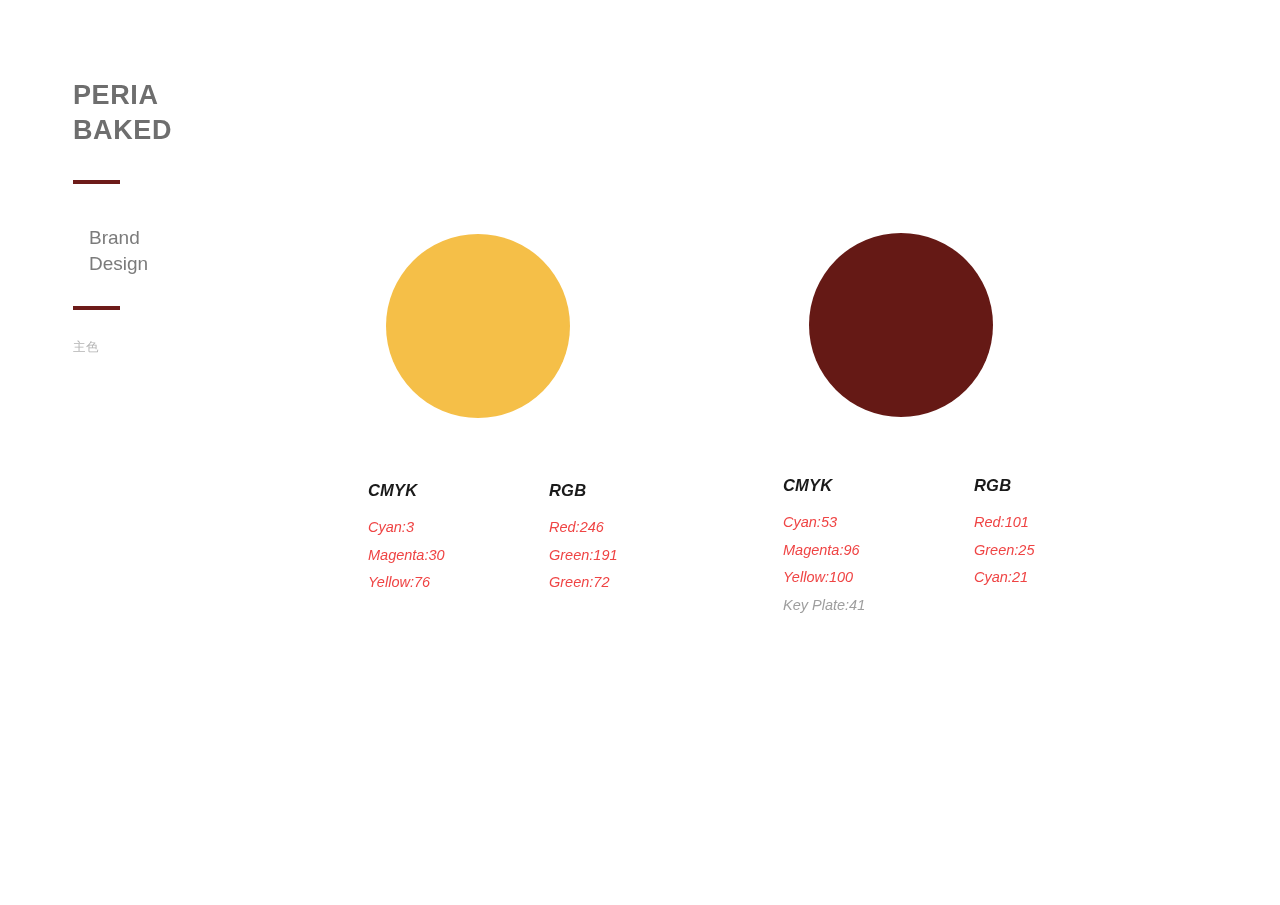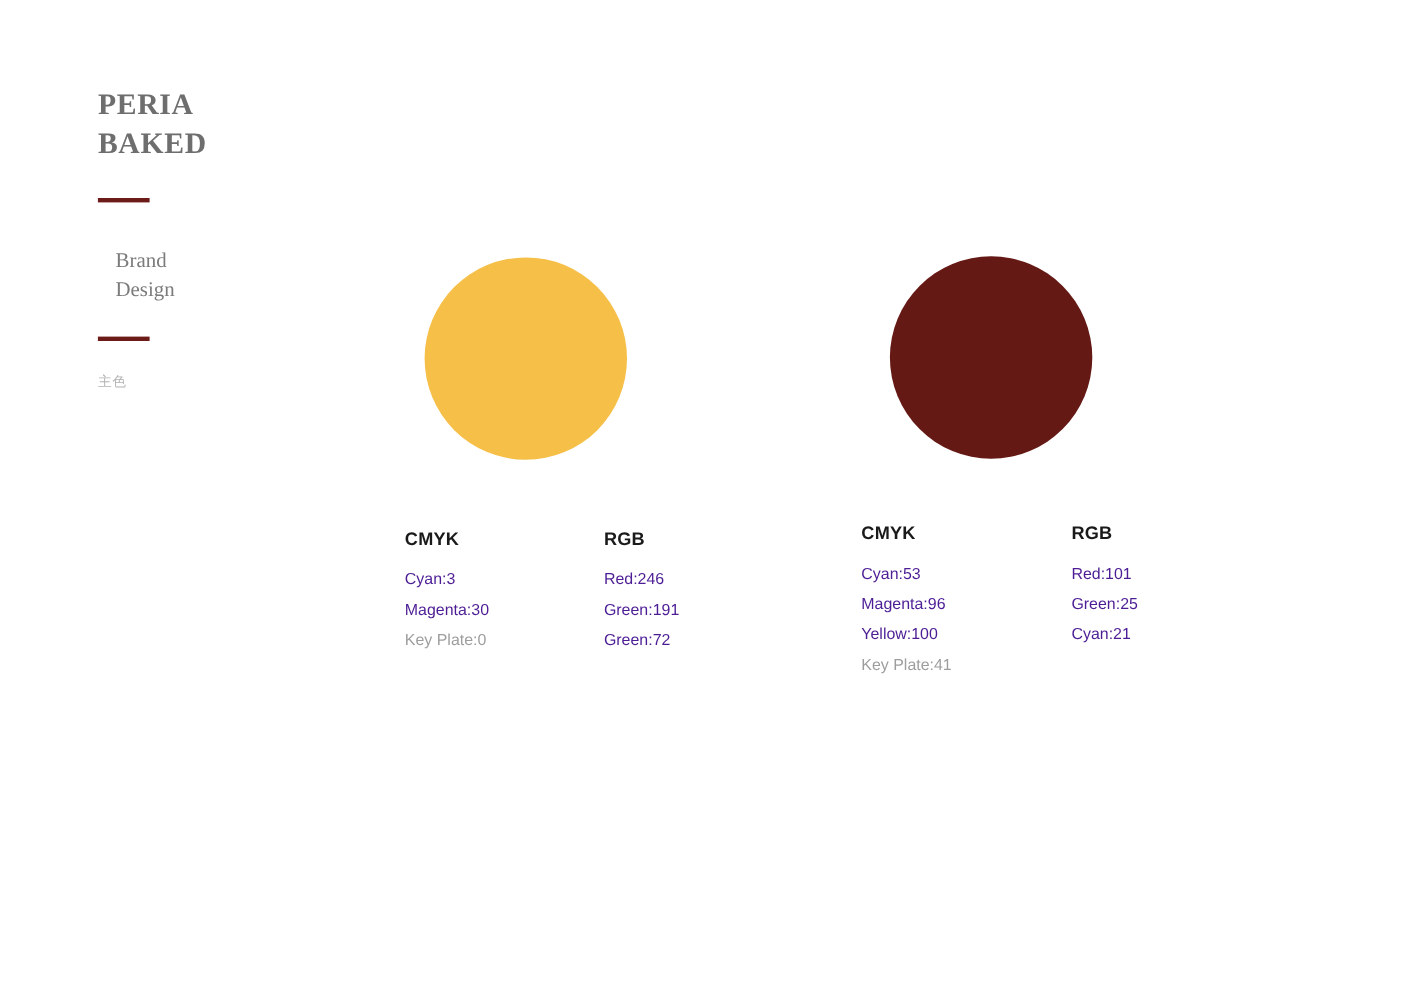--- a/index.html
+++ b/index.html
@@ -11,24 +11,23 @@
     width: 1280px;
     height: 905px;
     position: relative;
     font-family: "Liberation Sans", sans-serif;
     -webkit-font-smoothing: antialiased;
   }
 
   
   .brand-block {
     position: absolute;
-    left: 89px;
+    left: 73px;
     top: 78px;
     width: 230px;
-    font-family: Liberation Serif, serif;
   }
   .brand-title {
     font-size: 27px;
     font-weight: bold;
     line-height: 35px;
     letter-spacing: 0.6px;
     color: #6e6e6e;
     margin: 0;
     white-space: pre-line;
   }
@@ -63,41 +62,42 @@
     width: 184px;
     height: 184px;
     border-radius: 50%;
   }
   #swatch-circle-primary   { left: 386px; top: 234px; }
   #swatch-circle-secondary { left: 809px; top: 233px; }
 
   
   .spec-group {
     position: absolute;
+    font-style: italic;
   }
   #spec-group-primary   { left: 368px; top: 481px; }
   #spec-group-secondary { left: 783px; top: 476px; }
 
   .spec-columns {
     display: flex;
   }
   .spec-col-cmyk { width: 181px; }
   .spec-col-rgb  { width: 160px; }
   #spec-group-secondary .spec-col-cmyk { width: 191px; }
 
   .spec-heading {
     font-size: 16.5px;
     font-weight: bold;
     color: #1a1a1a;
     letter-spacing: 0.2px;
     margin: 0 0 14px 0;
   }
   .spec-line {
     font-size: 14.5px;
-    color: #4c1d95;
+    color: #ef4444;
     line-height: 27.5px;
     white-space: nowrap;
   }
   .spec-line.muted {
     color: #9e9e9e;
   }
 </style>
 </head>
 <body>
 
@@ -118,21 +118,21 @@
 <div id="swatch-circle-primary" class="swatch-circle" style="background: rgb(245, 191, 72);"></div>
 
 <div id="swatch-circle-secondary" class="swatch-circle" style="background: rgb(101, 25, 21);"></div>
 
 <div id="spec-group-primary" class="spec-group">
   <div class="spec-columns">
     <div class="spec-col-cmyk">
       <div class="spec-heading">CMYK</div>
       <div class="spec-line">Cyan:3</div>
       <div class="spec-line">Magenta:30</div>
-      <div class="spec-line muted">Key Plate:0</div>
+      <div class="spec-line">Yellow:76</div>
     </div>
     <div class="spec-col-rgb">
       <div class="spec-heading">RGB</div>
       <div class="spec-line">Red:246</div>
       <div class="spec-line">Green:191</div>
       <div class="spec-line">Green:72</div>
     </div>
   </div>
 </div>
 

